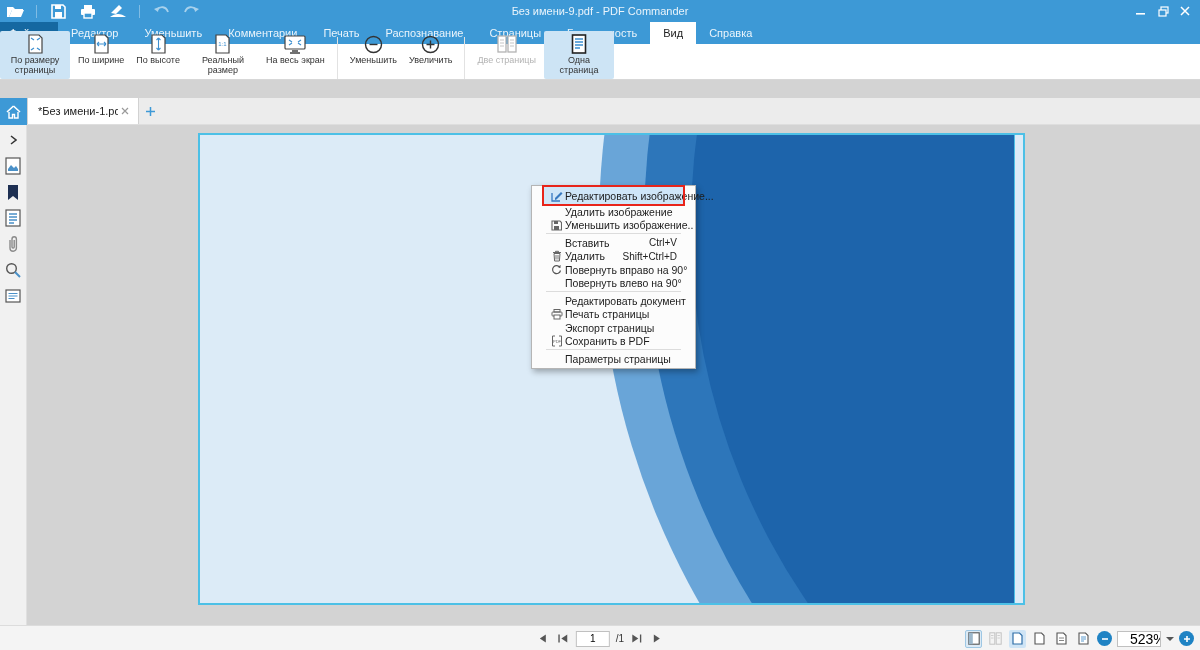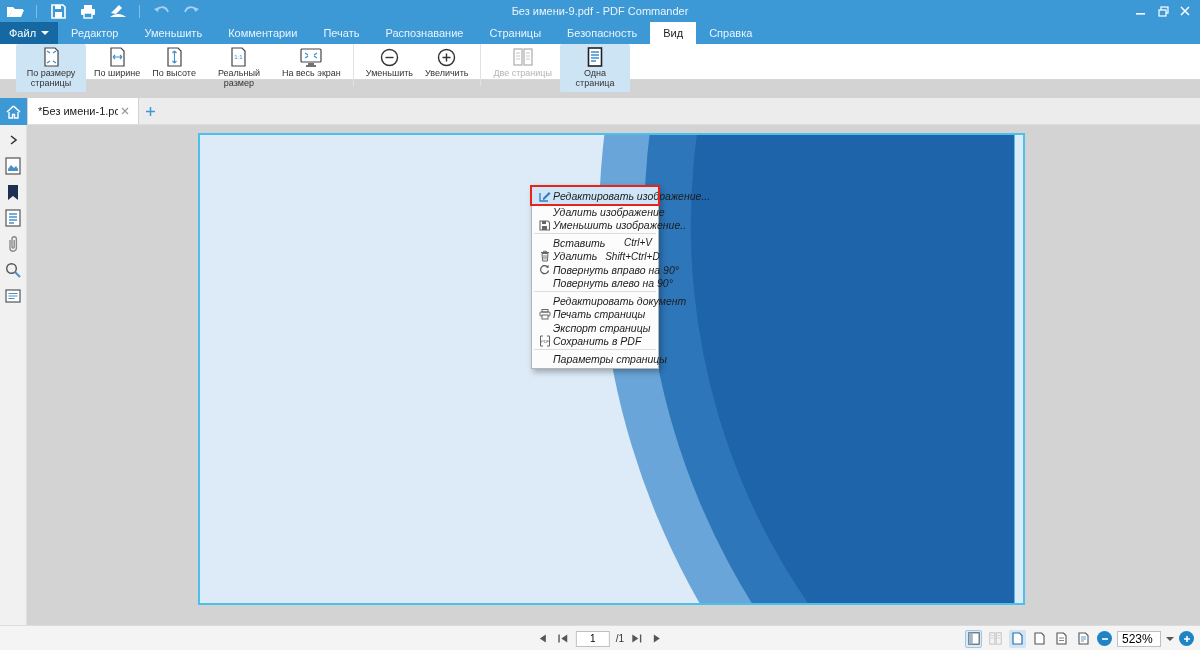--- a/index.html
+++ b/index.html
@@ -17,21 +17,21 @@
   .win-btn { width:22px; height:20px; display:flex; align-items:center; justify-content:center; }
 
   
   #menubar { position:absolute; left:0; top:22px; width:1200px; height:22px; background:#3d99d6; display:flex; align-items:stretch; font-size:11px; }
   .mtab { color:#eaf4fb; padding:0 13px; display:flex; align-items:center; }
   .mtab.file { background:#1568a1; color:#fff; padding:0 9px; }
   .caret-down { width:0; height:0; border-left:4px solid transparent; border-right:4px solid transparent; border-top:4px solid #fff; margin-left:5px; }
   .mtab.active { background:#ffffff; color:#222; }
 
   
-  #ribbon { position:absolute; left:0; top:44px; width:1200px; height:36px; background:#fff; border-bottom:1px solid #d7d7d7; display:flex; align-items:flex-start; padding-left:16px; }
+  #ribbon { position:absolute; left:0; top:44px; width:1200px; height:36px; background:#fff; border-bottom:1px solid #d7d7d7; display:flex; align-items:flex-end; padding-left:0; }
   .rb-btn { height:48px; min-width:50px; padding:2px 4px 1px; display:flex; flex-direction:column; align-items:center; justify-content:flex-start; border-radius:2px; margin-right:4px; }
   .rb-btn .ric { height:22px; display:flex; align-items:center; justify-content:center; }
   .rb-btn .rlbl { font-size:9px; line-height:10px; color:#333; text-align:center; white-space:pre-line; max-width:62px; }
   .rb-btn.sel { background:#cde4f5; }
   .rb-btn.disabled .rlbl { color:#b3b3b3; }
   .rb-sep { width:1px; height:42px; background:#e2e2e2; margin:0 8px 0 4px; }
 
   
   #tabbar { position:absolute; left:0; top:98px; width:1200px; height:27px; background:#ececec; display:flex; align-items:stretch; border-bottom:1px solid #dedede; }
   #home-btn { width:27px; height:27px; background:#3d99d6; display:flex; align-items:center; justify-content:center; }
@@ -44,41 +44,41 @@
   #main { position:absolute; left:0; top:125px; width:1200px; height:500px; display:flex; }
   #sidepanel { width:27px; background:#f1f1f1; border-right:1px solid #e0e0e0; display:flex; flex-direction:column; align-items:center; padding-top:4px; }
   .sp-item { width:22px; height:22px; margin-bottom:4px; display:flex; align-items:center; justify-content:center; }
   #docarea { position:relative; flex:1; background:#d3d3d3; overflow:hidden; }
 
   #page { position:absolute; left:171px; top:8px; width:827px; height:472px; background:#dcebf7; border:2px solid #4cc0e6; }
   #page-image { position:absolute; left:0; top:0; bottom:0; right:8px; border-right:1px solid #4cc0e6; }
   #page-image svg { width:100%; height:100%; display:block; }
 
   
-  #ctxmenu { position:absolute; left:531px; top:185px; width:128px; background:#fcfcfc; border:1px solid #b5b5b5; box-shadow:2px 3px 6px rgba(0,0,0,.3); padding:1px 0 2px; font-size:10.5px; color:#1c1c1c;font-style:italic; }
+  #ctxmenu { position:absolute; left:531px; top:185px; width:165px; background:#fcfcfc; border:1px solid #b5b5b5; box-shadow:2px 3px 6px rgba(0,0,0,.3); padding:1px 12px 2px; font-size:10.5px; color:#1c1c1c; }
   .cm-row { position:relative; display:flex; align-items:center; height:13.5px; padding:0 6px 0 4px; }
   .cm-row.hl { height:18px; background:#cfe6f8; }
   .cm-ic { width:17px; display:flex; align-items:center; justify-content:center; flex:none; }
   .cm-label { flex:1; white-space:nowrap; }
   .cm-sc { font-size:10px; color:#222; margin-left:8px; white-space:nowrap; }
   .cm-sep { height:1px; background:#dcdcdc; margin:1px 2px 2px; }
   #red-box { position:absolute; left:-2px; right:-2px; top:-2px; bottom:-1px; border:2px solid #e8241a; pointer-events:none; }
 
   
   #statusbar { position:absolute; left:0; top:625px; width:1200px; height:25px; background:#f4f4f4; border-top:1px solid #dcdcdc; }
   #pager { position:absolute; left:50%; top:0; transform:translateX(-50%); height:25px; display:flex; align-items:center; gap:6px; }
   .pg-btn { width:14px; height:16px; display:flex; align-items:center; justify-content:center; }
   #page-input { width:34px; height:16px; border:1px solid #c0c0c0; background:#fff; font-size:10px; text-align:center; font-family:"Liberation Sans",sans-serif; }
   .pg-total { font-size:10px; color:#333; }
   #view-zoom { position:absolute; right:6px; top:0; height:25px; display:flex; align-items:center; gap:5px; }
   .vm-ic { width:17px; height:18px; display:flex; align-items:center; justify-content:center; border-radius:2px; }
   .vm-ic.sel { background:#dceaf5; border:1px solid #9ec7e4; }
   .vm-ic.hl { background:#cfe4f5; }
   .zoom-circle { width:15px; height:15px; border-radius:50%; background:#1f83c4; color:#fff; display:flex; align-items:center; justify-content:center; }
-  #zoom-input { width:44px; height:16px; border:1px solid #c0c0c0; background:#fff; font-size:12px; padding-left:4px; font-family:"Liberation Sans",sans-serif; }
+  #zoom-input { width:44px; height:16px; border:1px solid #c0c0c0; background:#fff; font-size:14px; padding-left:12px; font-family:"Liberation Sans",sans-serif; }
   .caret-sm { width:0; height:0; border-left:4px solid transparent; border-right:4px solid transparent; border-top:4px solid #555; }
 </style>
 </head>
 <body>
 
 <div id="app">
 
   <div id="titlebar">
     <div class="qa-icons">
       <div class="qa-btn">

